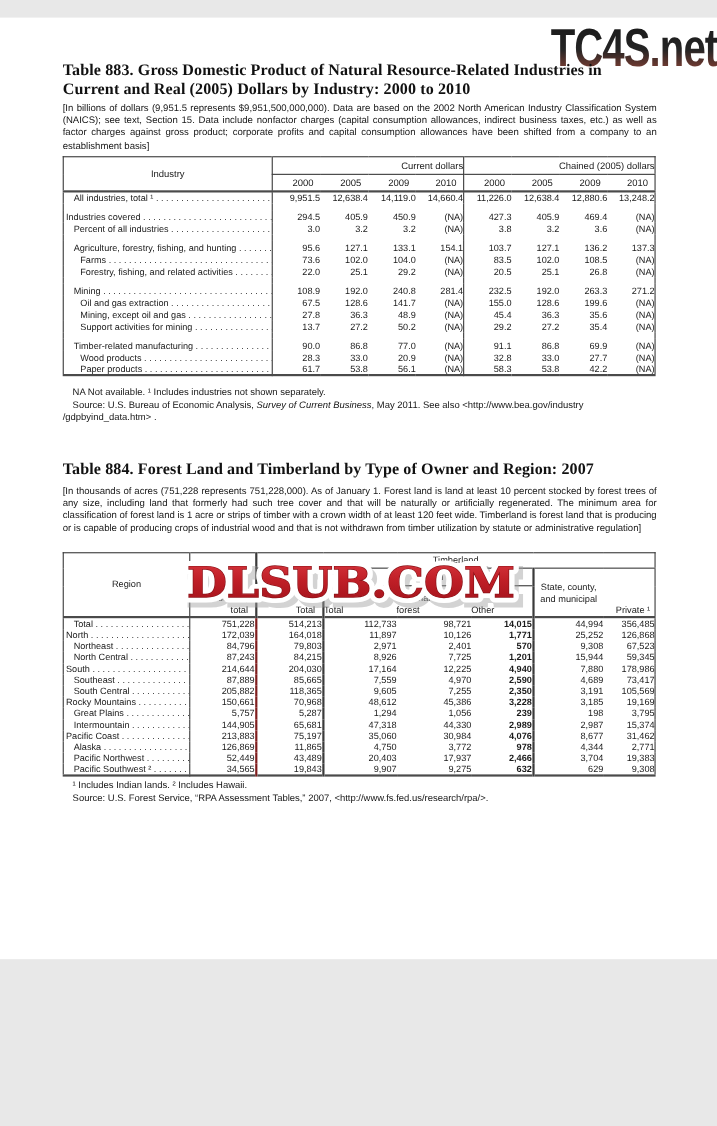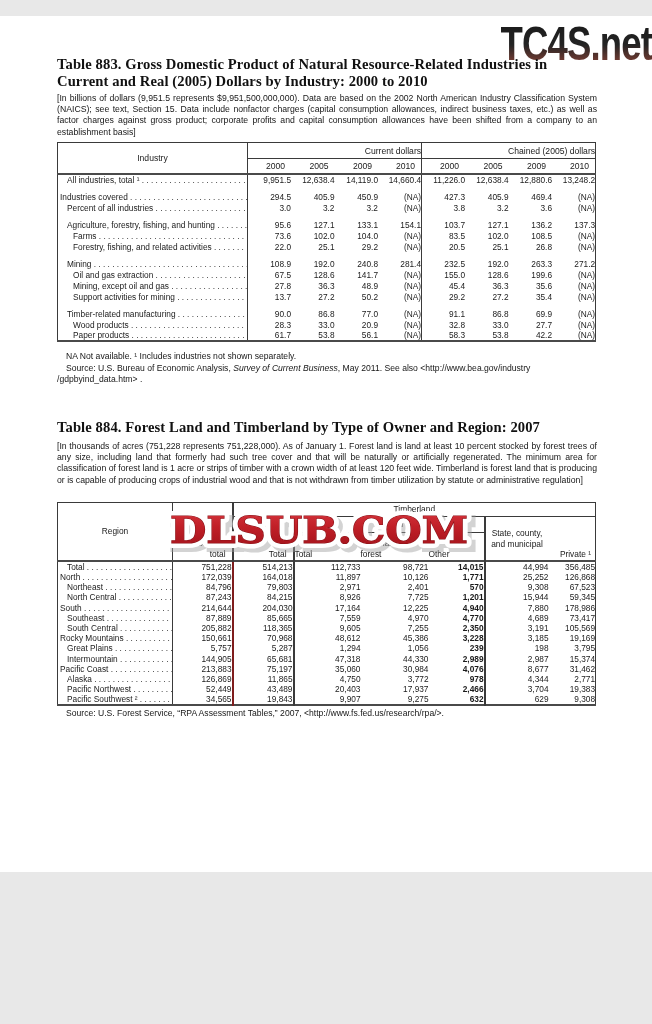--- a/index.html
+++ b/index.html
@@ -453,21 +453,21 @@
             <td class="val">178,986</td>
           </tr>
           <tr>
             <td class="lblcell">
               <div class="clip ind1"><span class="lbl">Southeast</span></div>
             </td>
             <td class="val">87,889</td>
             <td class="val">85,665</td>
             <td class="val">7,559</td>
             <td class="val">4,970</td>
-            <td class="val">4,770</td>
+            <td class="val">2,590</td>
             <td class="val">4,689</td>
             <td class="val">73,417</td>
           </tr>
           <tr>
             <td class="lblcell">
               <div class="clip ind1"><span class="lbl">South Central</span></div>
             </td>
             <td class="val">205,882</td>
             <td class="val">118,365</td>
             <td class="val">9,605</td>
@@ -557,20 +557,21 @@
             <td class="val">9,907</td>
             <td class="val">9,275</td>
             <td class="val">632</td>
             <td class="val">629</td>
             <td class="val">9,308</td>
           </tr>
         </tbody>
     </table>
 
     <div class="abs footnote" style="left:57px; top:692px; width:540px;">
+      <p>¹ Includes Indian lands. ² Includes Hawaii.</p>
       <p>Source: U.S. Forest Service, “RPA Assessment Tables,” 2007, &lt;http://www.fs.fed.us/research/rpa/&gt;.</p>
     </div>
 
     <div class="abs footer-right" style="right:56px; top:960px;">
       <span>Forestry, Fishing, and Mining</span><span class="pageno">563</span>
     </div>
     <div class="abs footer-left" style="left:57px; top:967px;">U.S. Census Bureau, Statistical Abstract of the United States: 2012</div>
 
   </div>
 

